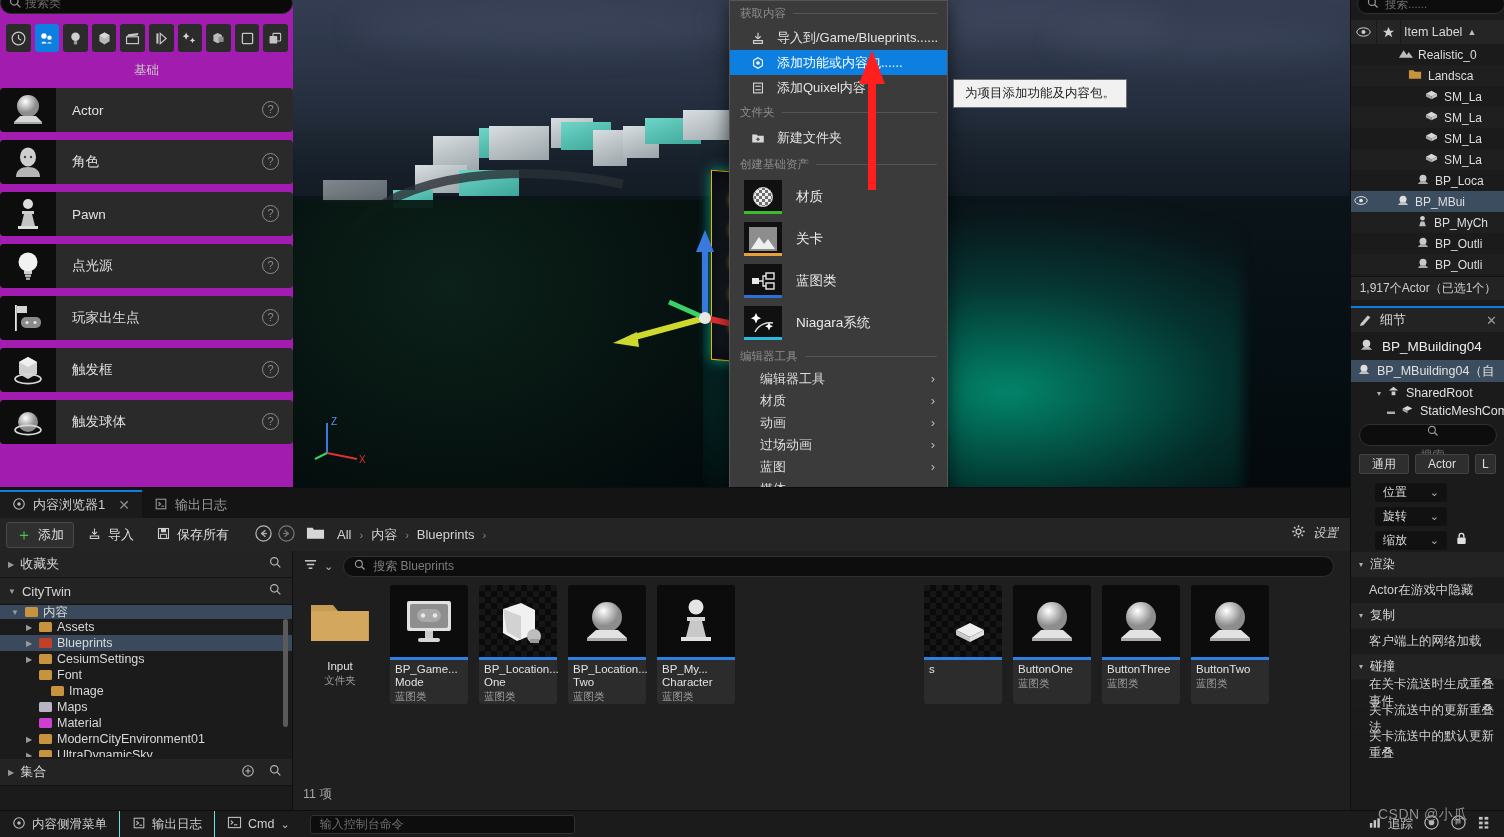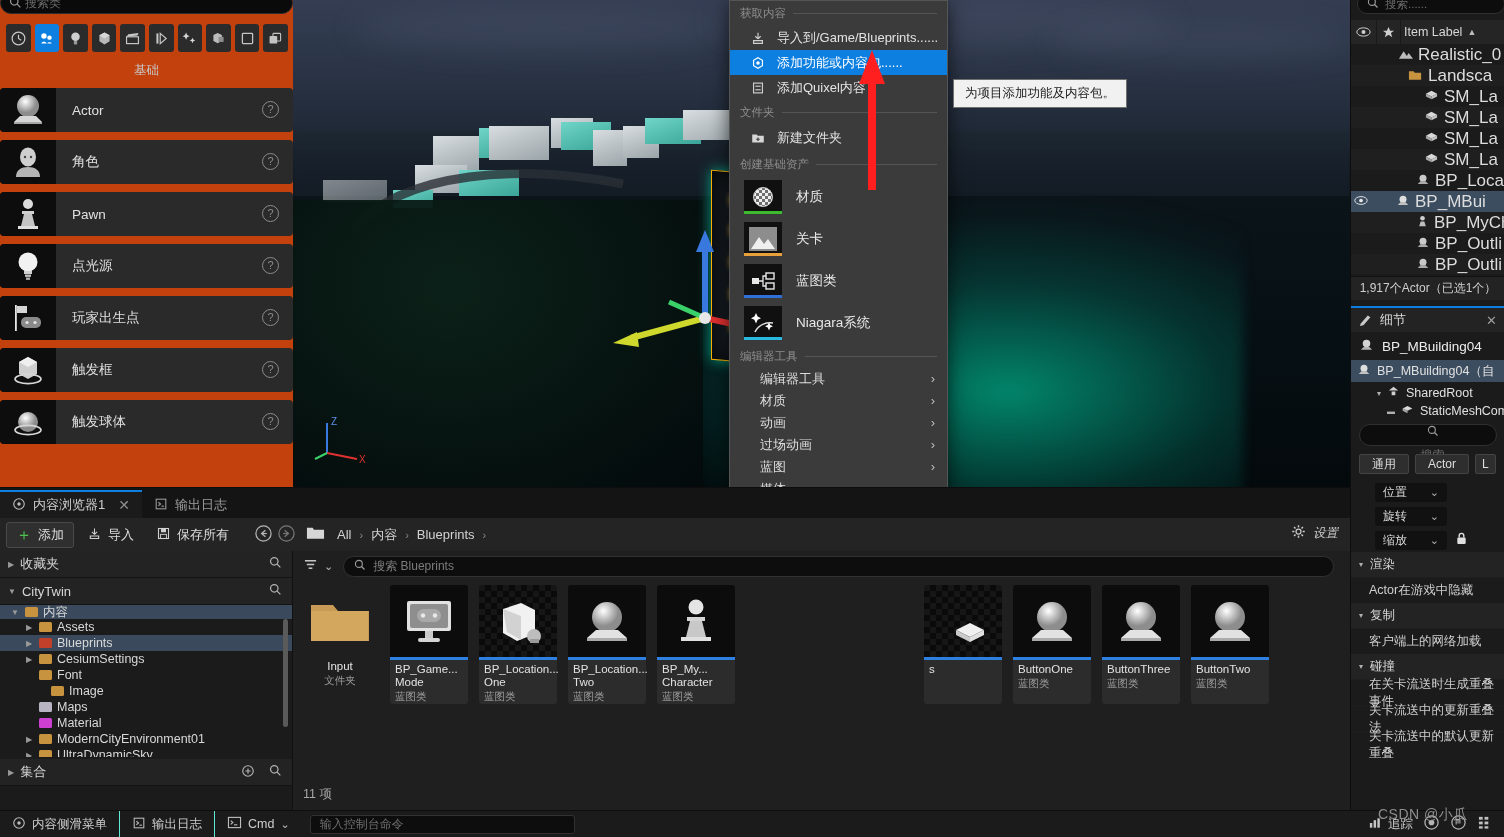--- a/index.html
+++ b/index.html
@@ -1,21 +1,21 @@
 <!DOCTYPE html>
 <html><head>
 <meta charset="utf-8">
 <style>
   * { box-sizing: border-box; margin:0; padding:0; }
   html,body { width:1504px; height:837px; overflow:hidden; background:#151515;
     font-family:"Liberation Sans","DejaVu Sans",sans-serif; color:#cfcfcf; font-size:13px; }
   #root { position:relative; width:1504px; height:837px; }
 
   
-  .left-panel { position:absolute; left:0; top:0; width:350px; height:487px; background:#c2410c; }
+  .left-panel { position:absolute; left:0; top:0; width:350px; height:487px; background:#a21caf; }
   .pa-search { position:absolute; left:0; top:-8px; width:293px; height:22px;
      background:#0a0a0a; border:1px solid #2c2c2c; border-radius:11px; display:flex; align-items:center; padding-left:24px;
      color:#6a6a6a; font-size:12px; overflow:hidden;}
   .pa-search .mag { position:absolute; left:8px; top:3px; }
   .pa-tabs { position:absolute; left:6px; top:24px; width:282px; height:36px; display:flex; gap:4px; }
   .pa-tab { width:26px; height:28px; background:#2b2b2b; border-radius:3px; display:flex; align-items:center; justify-content:center; }
   .pa-tab.active { background:#0c7fe0; }
   .pa-cat { position:absolute; left:0; top:62px; width:293px; text-align:center; color:#c8c8c8; font-size:12.5px; }
   .pa-list { position:absolute; left:0; top:88px; width:293px; }
   .pa-item { display:flex; align-items:center; height:44px; margin-bottom:8px; background:#2a2a2a; border-radius:4px; position:relative; overflow:hidden;}
@@ -107,21 +107,21 @@
   .tile.folder .meta { background:transparent; text-align:center; }
   .cb-count { position:absolute; left:10px; bottom:8px; font-size:12.5px; color:#a6a6a6; }
 
   
   .right { position:absolute; left:1350px; top:0; width:154px; height:810px; background:#1b1b1b; border-left:1px solid #0d0d0d;}
   .out-search { position:absolute; left:6px; top:-6px; width:148px; height:20px; background:#0d0d0d; border:1px solid #303030; border-radius:10px;
      display:flex; align-items:center; gap:6px; padding-left:9px; color:#6d6d6d; font-size:11.5px; }
   .out-hdr { position:absolute; left:0; top:20px; width:154px; height:24px; background:#252525; display:flex; align-items:center; font-size:12.5px; color:#d8d8d8;}
   .out-hdr .c { height:24px; display:flex; align-items:center; justify-content:center; border-right:1px solid #1a1a1a;}
   .out-rows { position:absolute; left:0; top:44px; width:154px; height:230px; overflow:hidden; }
-  .or { display:flex; align-items:center; height:21px; font-size:17px; color:#ddd; gap:5px; }
+  .or { display:flex; align-items:center; height:21px; font-size:12px; color:#ddd; gap:5px; }
   .or.sel { background:#3c4d60; }
   .or.alt { background:#1f1f1f; }
   .or .eye { width:20px; text-align:center; flex:0 0 20px; font-size:11px; color:#cfcfcf;}
   .out-count { position:absolute; left:0; top:276px; width:154px; height:24px; background:#232323; display:flex; align-items:center; justify-content:center;
      font-size:12px; color:#cfcfcf; border-top:1px solid #111;}
 
   .det { position:absolute; left:0; top:306px; width:154px; height:504px; background:#1b1b1b; }
   .det-tab { height:26px; display:flex; align-items:center; gap:7px; padding-left:8px; font-size:13px; color:#dcdcdc; background:#232323; border-top:2px solid #0c7fe0;}
   .det-title { display:flex; align-items:center; gap:8px; height:28px; padding-left:8px; font-size:13.5px; color:#ededed;}
   .det-tree { }

